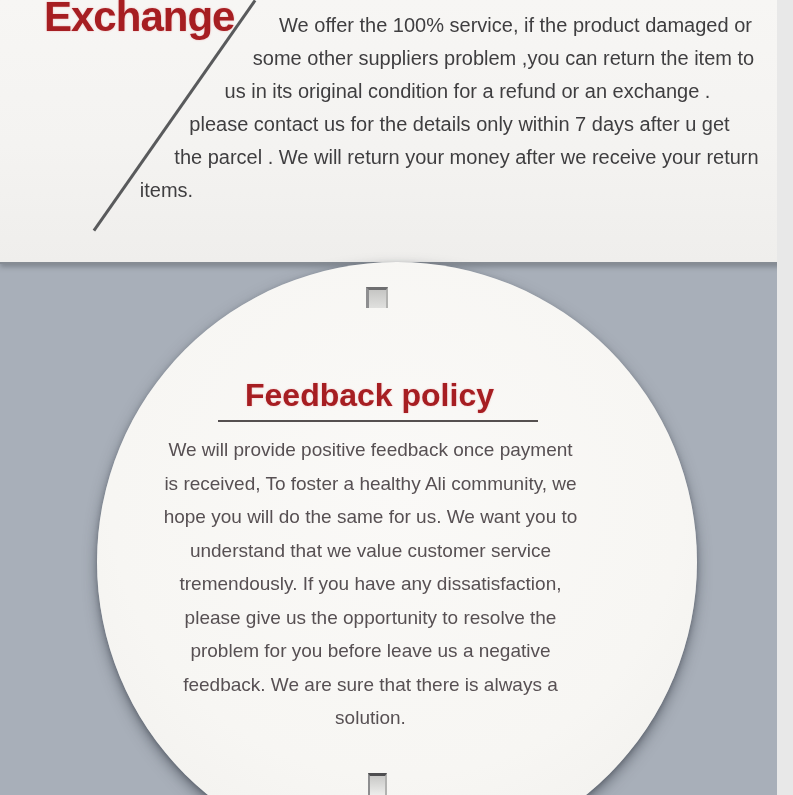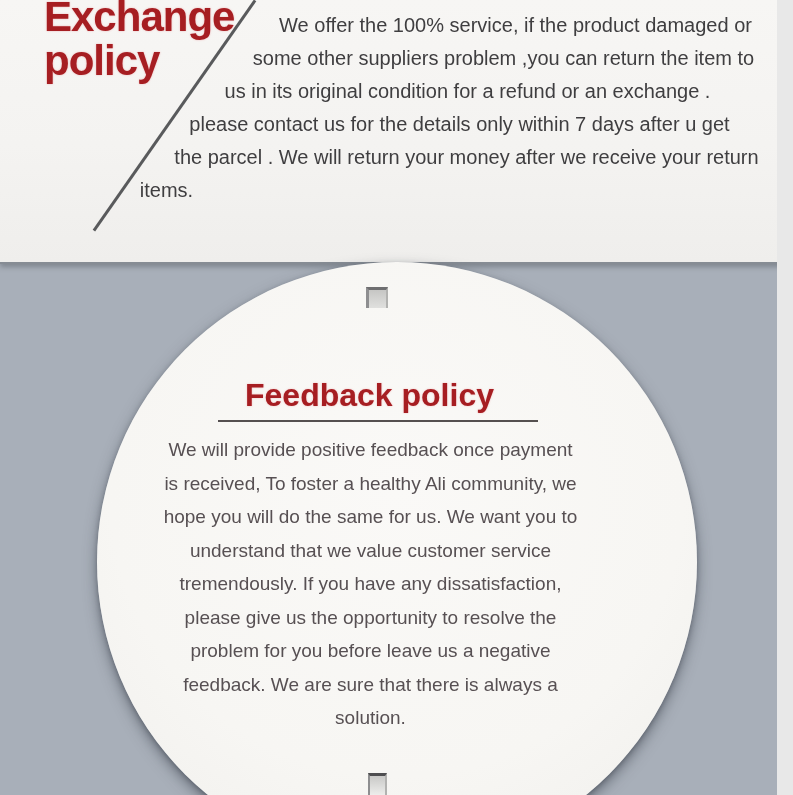--- a/index.html
+++ b/index.html
@@ -94,21 +94,20 @@
   .fbl{white-space:nowrap;}
 </style>
 </head>
 <body>
 
 <div class="canvas">
 
   <section class="top-section">
     <h1 class="ex-title">
       <span>Exchange</span>
-      <span>policy</span>
     </h1>
     <div class="divider"></div>
     <div class="ex-text">
       <div class="exl exl1">We offer the 100% service, if the product damaged or</div>
       <div class="exl exl2">some other suppliers problem ,you can return the item to</div>
       <div class="exl exl3">us in its original condition for a refund or an exchange .</div>
       <div class="exl exl4">please contact us for the details only within 7 days after u get</div>
       <div class="exl exl5">the parcel . We will return your money after we receive your return</div>
       <div class="exl exl6">items.</div>
     </div>

